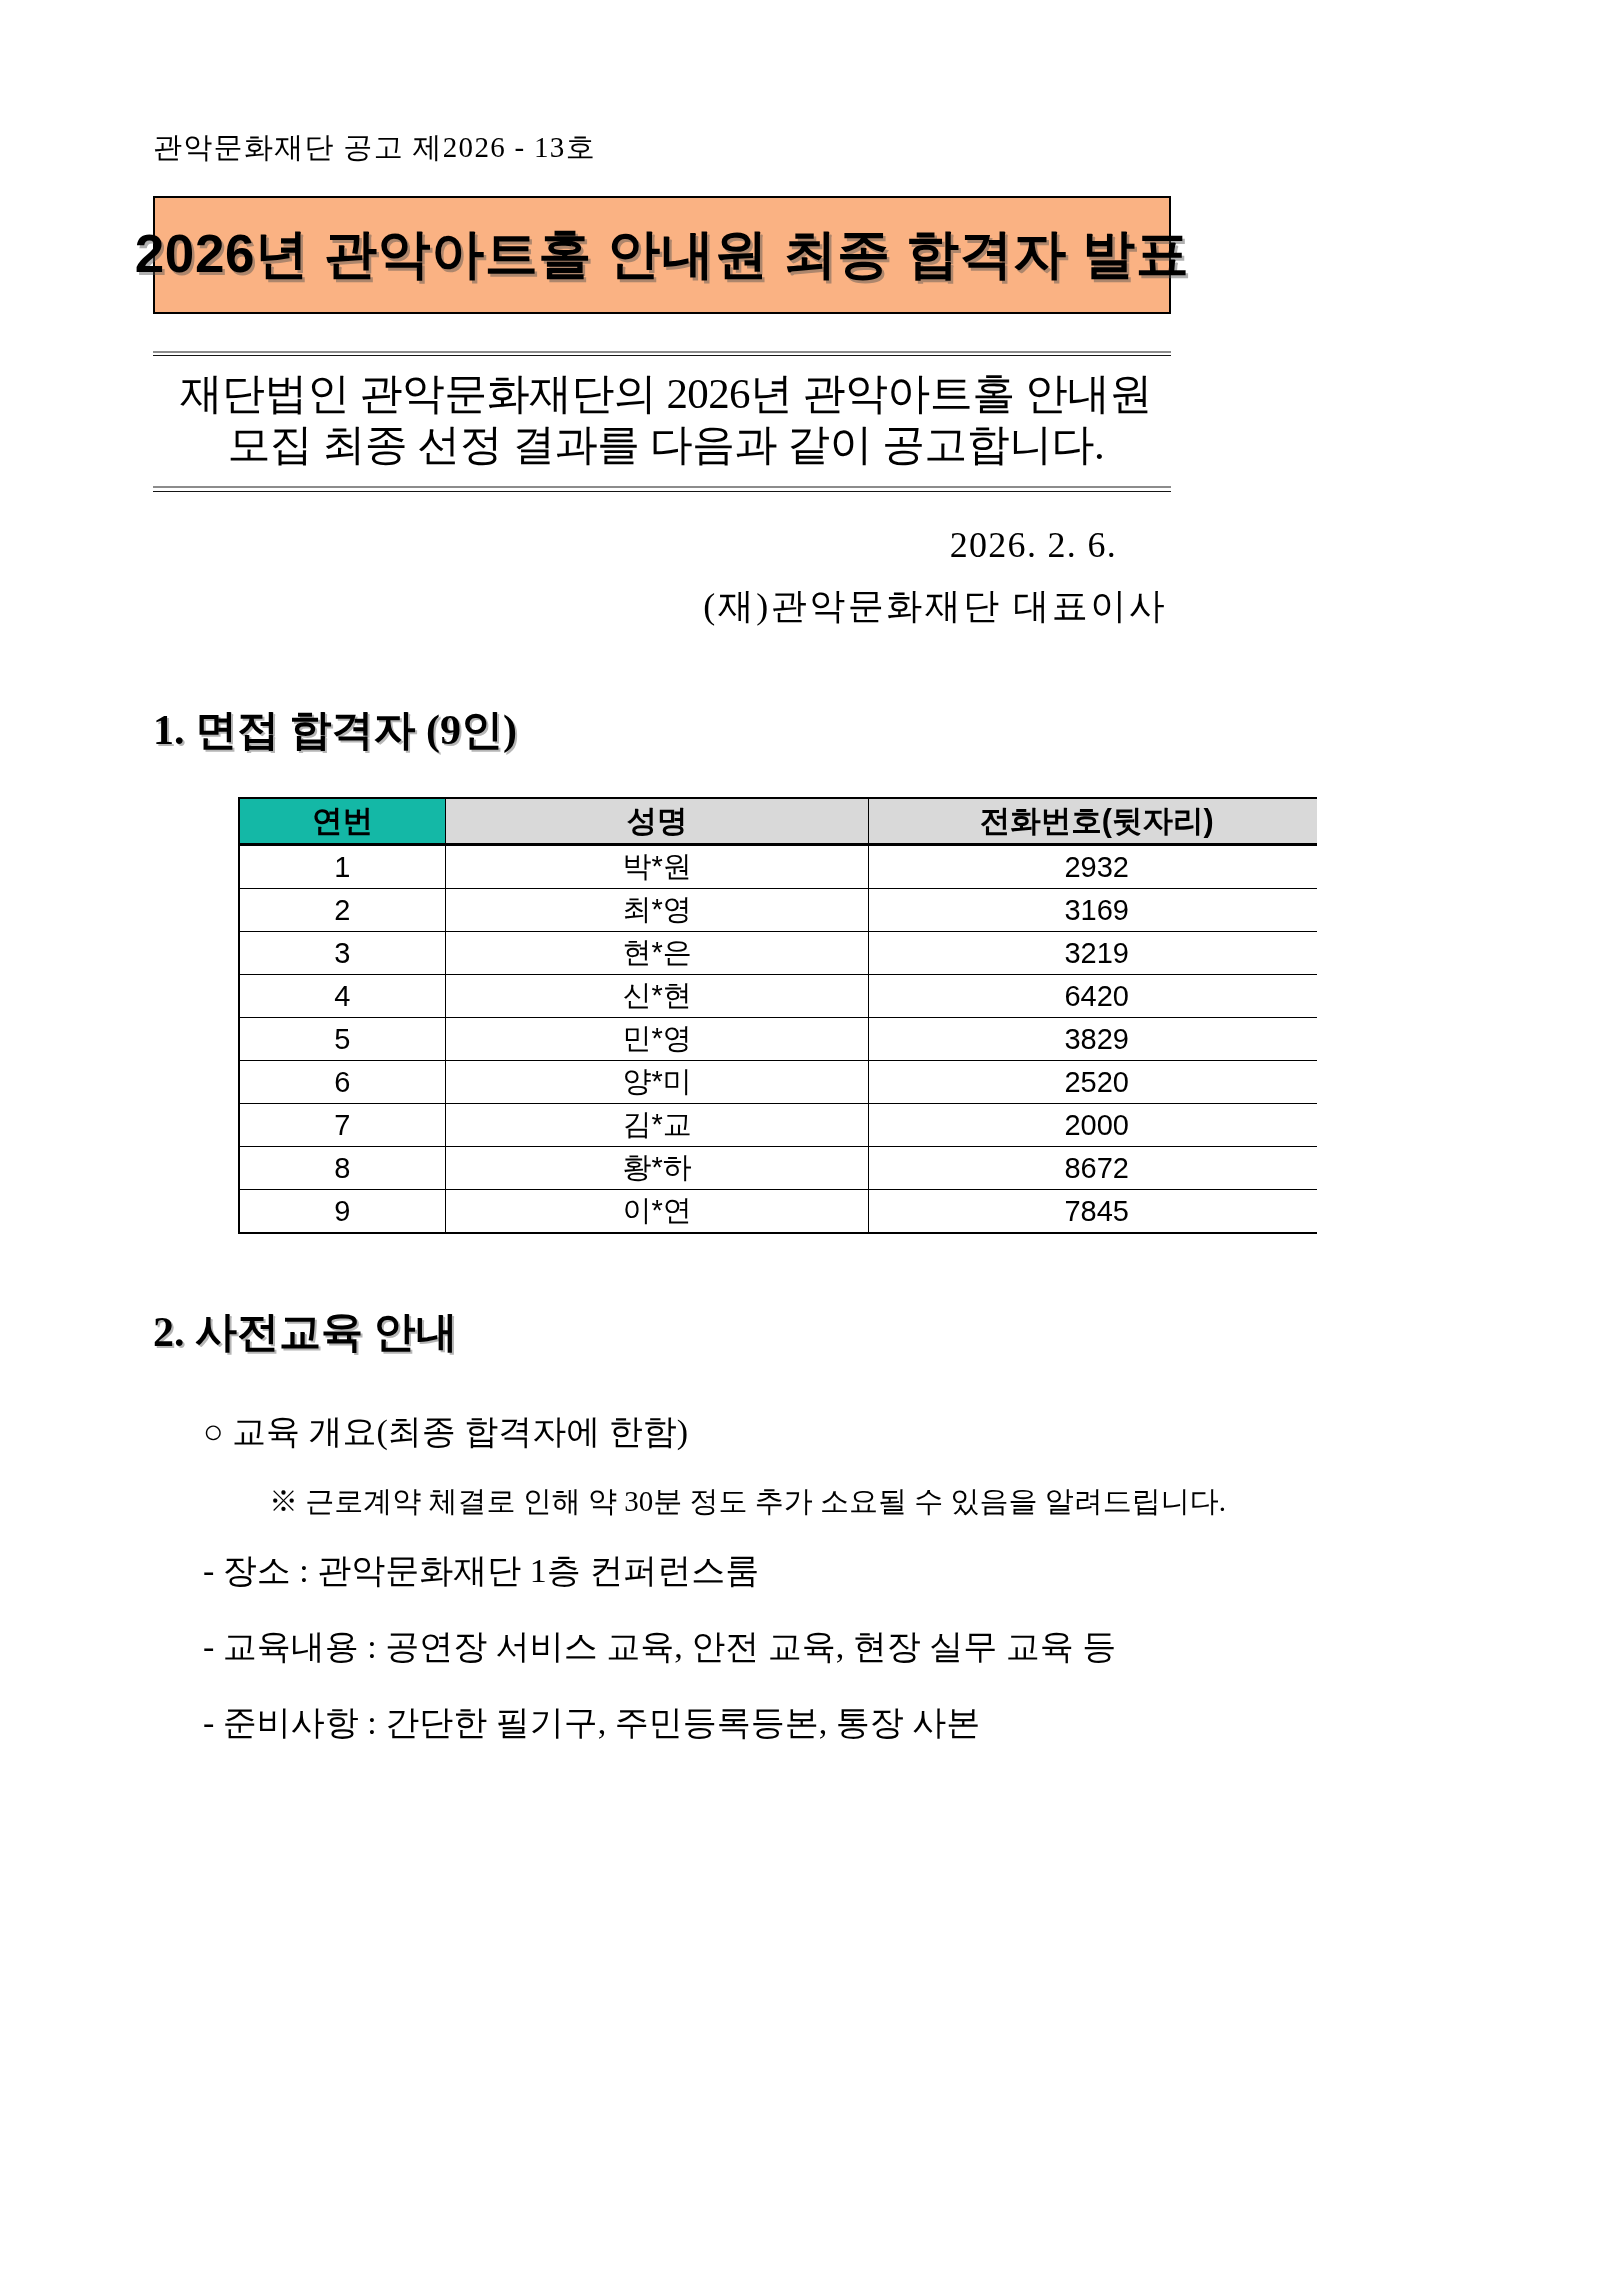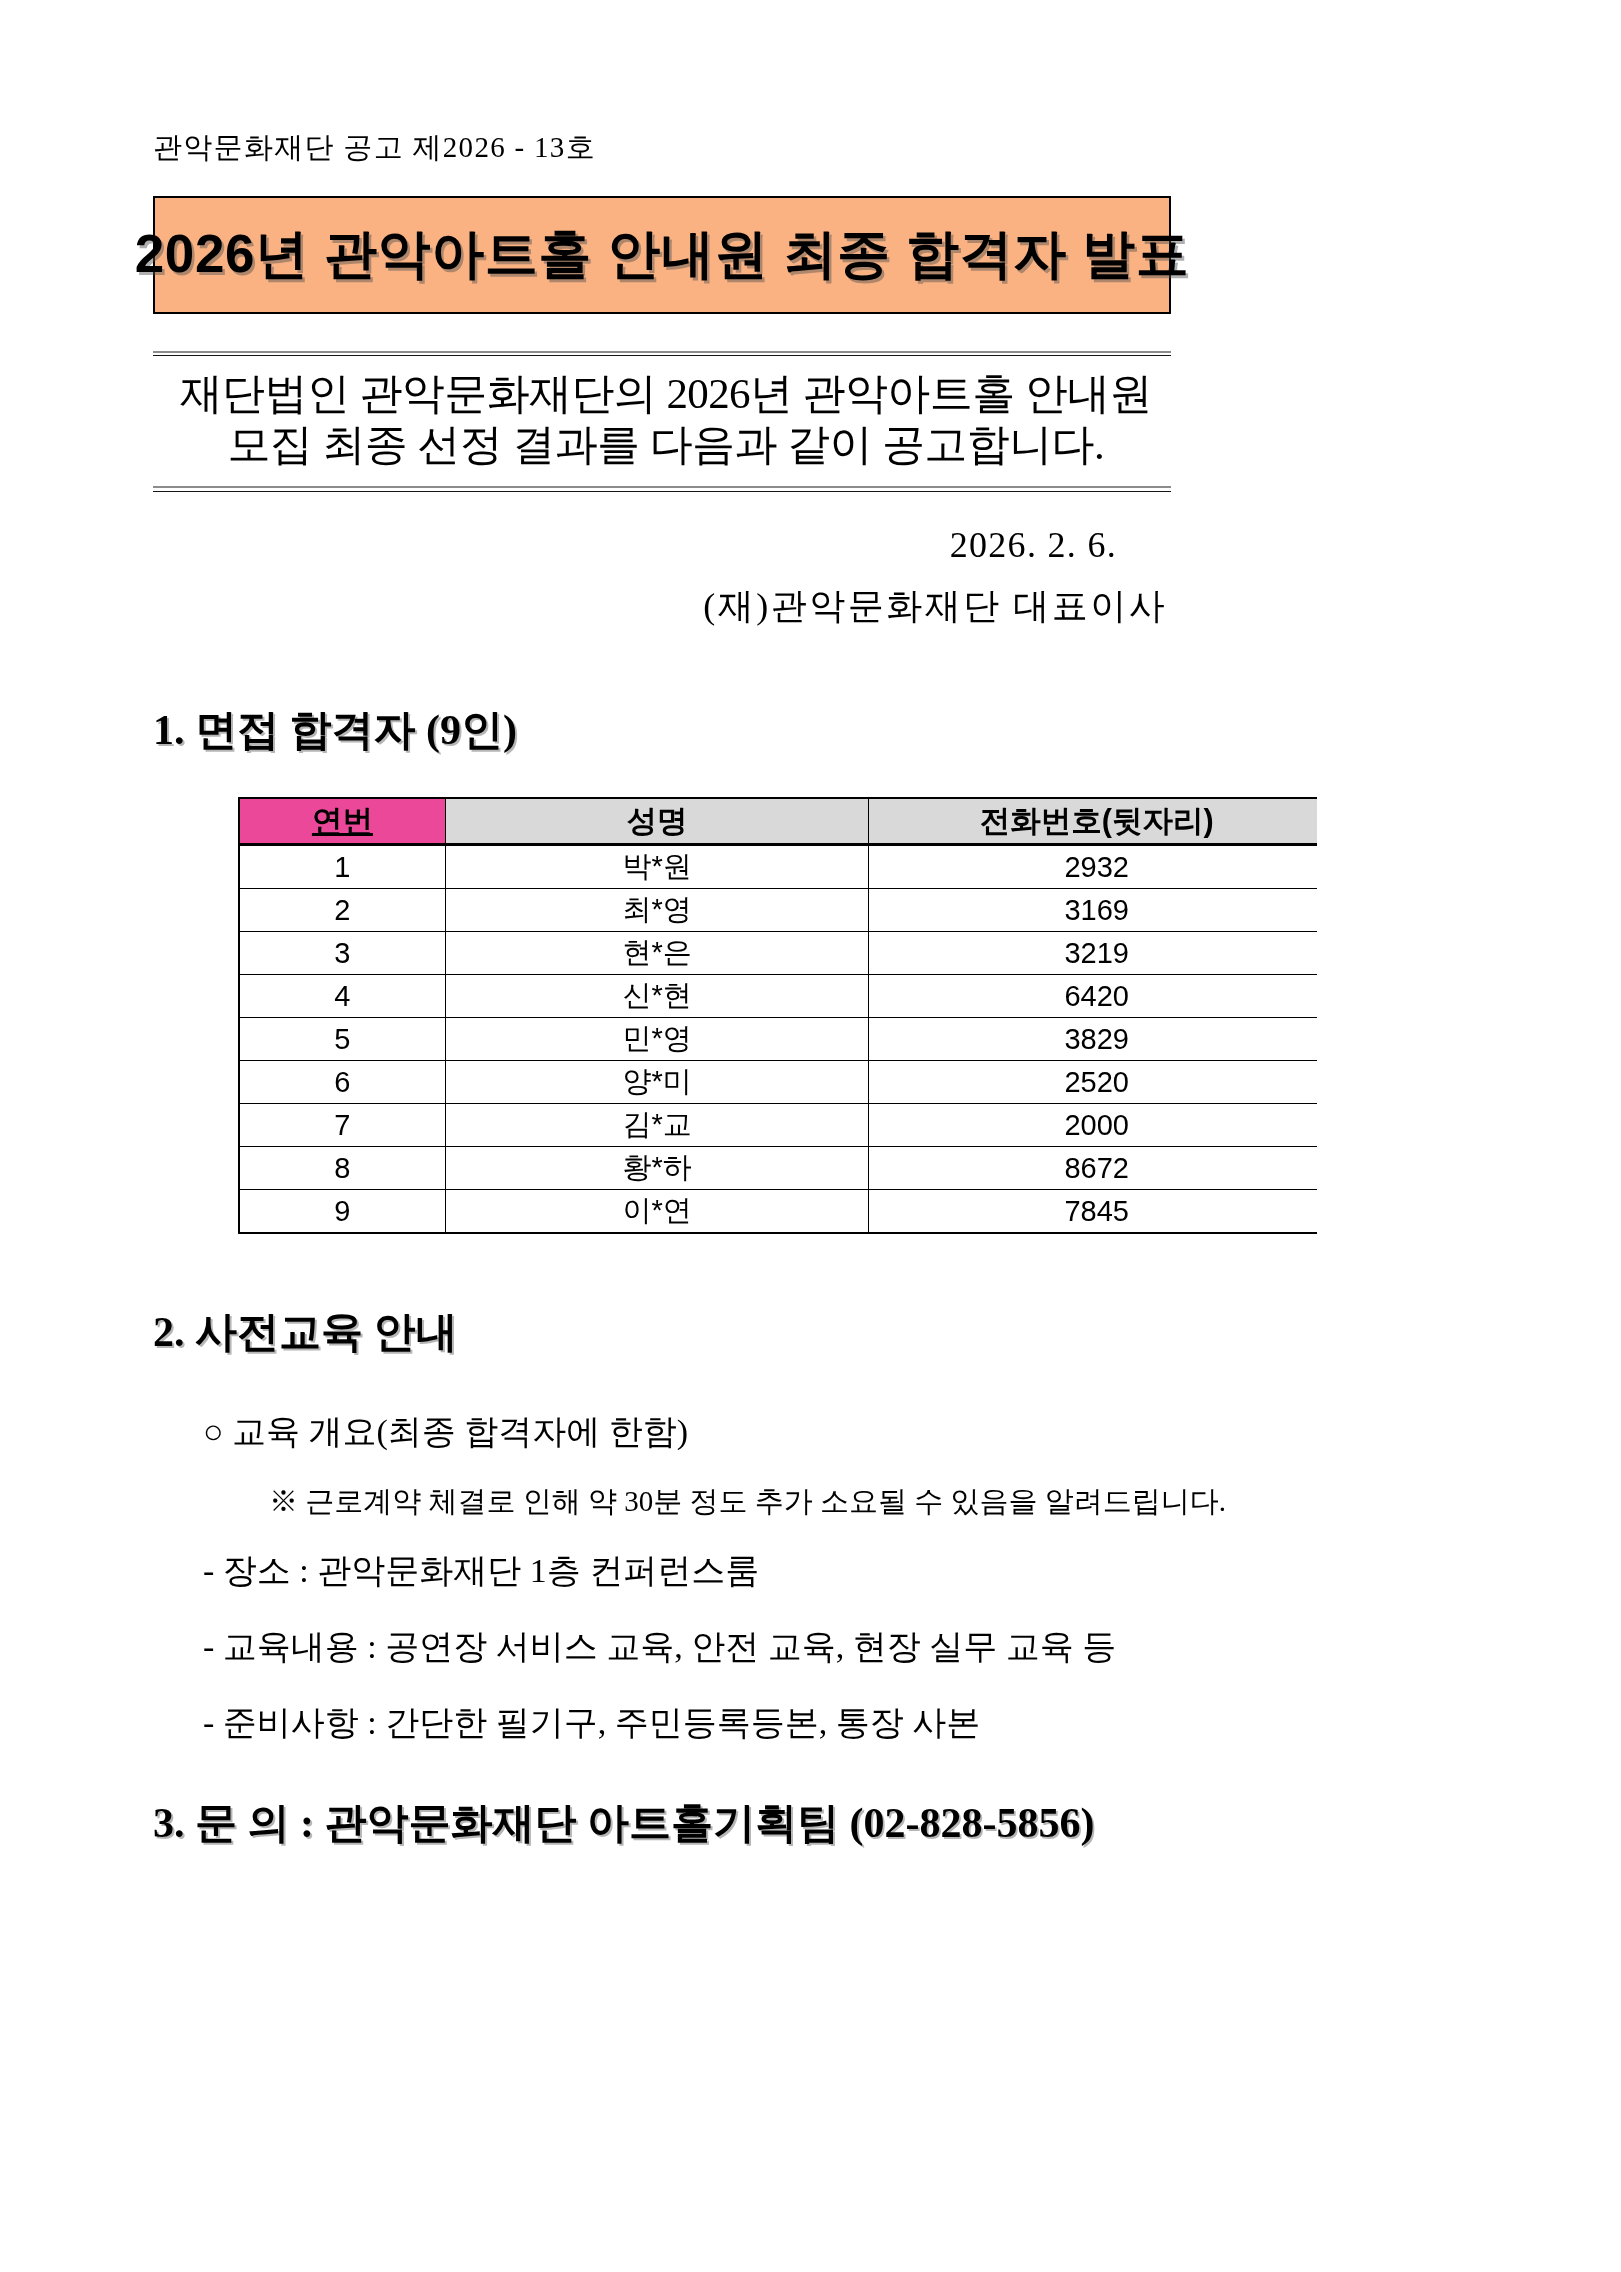--- a/index.html
+++ b/index.html
@@ -166,21 +166,21 @@
 
   <div class="table-wrap">
     <table class="results">
       <colgroup>
         <col class="c-no">
           <col class="c-name">
           <col class="c-phone">
       </colgroup>
       <thead>
         <tr>
-          <th style="background-color: #ec4899; text-decoration: underline;">연번</th>
+          <th style="background-color: #14b8a6;">연번</th>
           <th style="background-color: rgb(217, 217, 217);">성명</th>
           <th style="background-color: rgb(217, 217, 217);">전화번호(뒷자리)</th>
         </tr>
       </thead>
       <tbody>
           <tr>
             <td>1</td>
             <td>박*원</td>
             <td>2932</td>
           </tr>
@@ -234,16 +234,15 @@
 
 
   <div class="line-item note-line">※ 근로계약 체결로 인해 약 30분 정도 추가 소요될 수 있음을 알려드립니다.</div>
 
   <div class="line-item location-line">- 장소 : 관악문화재단 1층 컨퍼런스룸</div>
 
   <div class="line-item contents-line">- 교육내용 : 공연장 서비스 교육, 안전 교육, 현장 실무 교육 등</div>
 
   <div class="line-item preparation-line">- 준비사항 : 간단한 필기구, 주민등록등본, 통장 사본</div>
 
-  <h2 class="sec-heading sec3-heading">3. 문 의 : 관악문화재단 아트홀기획팀 (02-828-5856)</h2>
 
 </div>
 
 
 </body></html>

